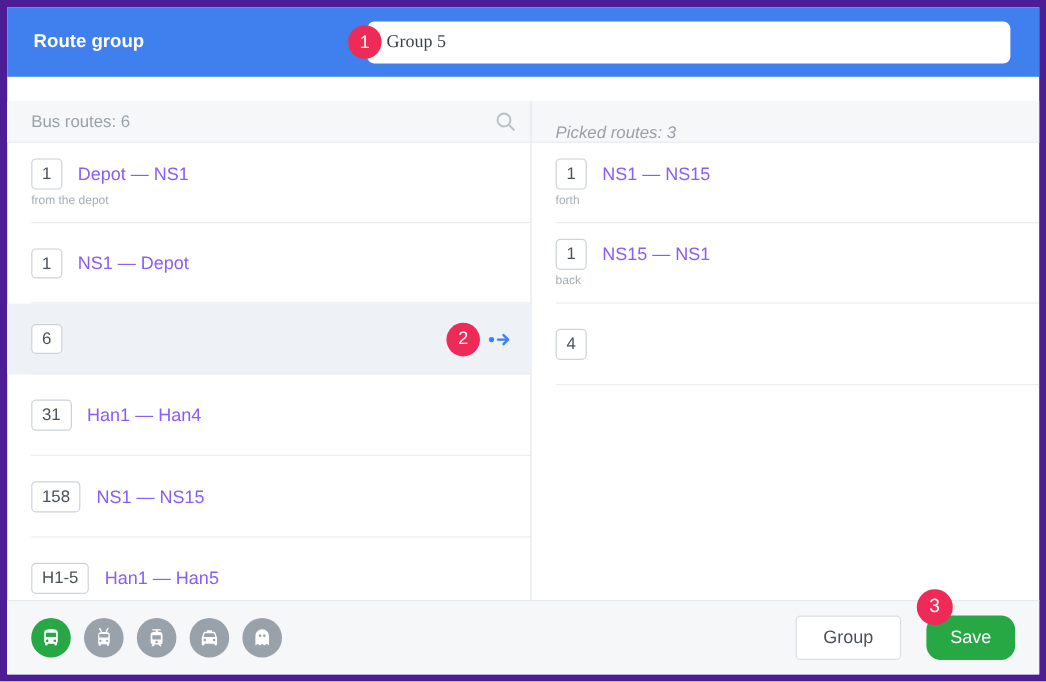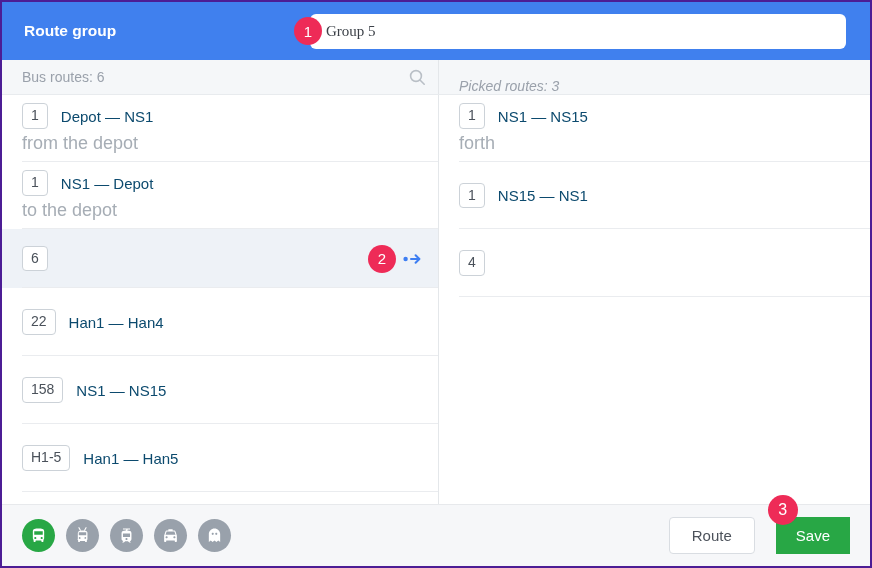--- a/index.html
+++ b/index.html
@@ -1,21 +1,21 @@
 <!DOCTYPE html>
 <html style="--header_blue: #4080ee; --accent_red: #ee2b57; --accent_green: #28a745; --link_blue: #3d7ef2;"><head>
 <meta charset="utf-8">
 <style>
   * { margin:0; padding:0; box-sizing:border-box; }
   html,body { background:#e9e9e9; }
   body { font-family:"Liberation Sans", sans-serif; }
 
   .dialog{
     width:872px; height:568px;
-    border:2px solid #4c1d95;
+    border:6px solid #4c1d95;
     background:#fff;
     display:flex; flex-direction:column;
     overflow:visible;
   }
 
   
   .header{
     flex:0 0 58px;
     background:var(--header_blue,#4080ee);
     display:flex; align-items:center;
@@ -32,21 +32,21 @@
     position:absolute; left:-16px; top:50%; transform:translateY(-50%);
     width:28px; height:28px; border-radius:50%;
     background:var(--accent_red,#ee2b57); color:#fff; font-size:15px;
     display:flex; align-items:center; justify-content:center;
   }
 
   
   .cols-header{
     flex:0 0 35px; display:flex;
     background:#f5f7f9; border-bottom:1px solid #e8ebee;
-    font-size:14px; color:#9aa1ab;
+    font-size:14px; color:#9aa1ab;margin-top:20px;
   }
   .col-h-left{
     width:437px; display:flex; align-items:center;
     padding:0 12px 0 20px; border-right:1px solid #e4e7ea;
   }
   .col-h-left .col-h-label{ flex:1; }
   .col-h-right{ flex:1; display:flex; align-items:flex-end; padding:0 20px;font-style:italic; }
   .search-icon{ display:flex; cursor:pointer; }
 
   
@@ -65,22 +65,22 @@
   }
   .row.has-sub{ height:67px; }
   .row.selected{ height:59px; background:#eef2f7; }
   .row-text{ flex:1; display:flex; flex-direction:column; justify-content:center; }
   .row-line{ display:flex; align-items:center; gap:13px; }
   .num-badge{
     border:1px solid #ccd2d8; border-radius:4px; background:#fff;
     color:#4a515a; font-size:14px; padding:3px 8px; min-width:14px;
     text-align:center; line-height:1.25;
   }
-  .route-title{ font-size:15px; color:#0c4a6e; }
-  .route-subtitle{ font-size:18px; color:#a6adb5; margin-top:4px; }
+  .route-title{ font-size:15px; color:#8b5cf6; }
+  .route-subtitle{ font-size:10px; color:#a6adb5; margin-top:4px; }
   .row-trailing{ display:flex; align-items:center; gap:7px; }
   .step-badge{
     width:28px; height:28px; border-radius:50%;
     background:var(--accent_red,#ee2b57); color:#fff; font-size:15px;
     display:flex; align-items:center; justify-content:center;
   }
   .move-icon{ display:block; cursor:pointer; }
 
   
   .footer{
@@ -97,21 +97,21 @@
   .footer-spacer{ flex:1; }
   .btn-cancel{
     height:37px; padding:0 22px; background:#fff;
     border:1px solid #d9dde2; border-radius:4px;
     font-size:15px; color:#4c525b; cursor:pointer;
     font-family:"Liberation Sans", sans-serif;
   }
   .save-wrap{ position:relative; margin-left:10px; }
   .btn-save{
     height:37px; padding:0 20px; background:var(--accent_green,#28a745);
-    border:none; border-radius:0; color:#fff; font-size:15px; cursor:pointer;
+    border:none; border-radius:12px; color:#fff; font-size:15px; cursor:pointer;
     font-family:"Liberation Sans", sans-serif;
   }
   .save-badge{
     position:absolute; top:-22px; left:-8px;
     width:30px; height:30px; border-radius:50%;
     background:var(--accent_red,#ee2b57); color:#fff; font-size:16px;
     display:flex; align-items:center; justify-content:center;
   }
 </style>
 </head>
@@ -153,21 +153,20 @@
       <div class="route-subtitle">from the depot</div>
     </div>
 
   </div>
         <div class="row has-sub">
     <div class="row-text">
       <div class="row-line">
         <span class="num-badge">1</span>
         <span class="route-title">NS1 — Depot</span>
       </div>
-      <div class="route-subtitle">to the depot</div>
     </div>
 
   </div>
         <div class="row selected">
     <div class="row-text">
       <div class="row-line">
         <span class="num-badge">6</span>
       </div>
 
     </div>
@@ -176,21 +175,21 @@
       <svg class="move-icon" width="21" height="14" viewBox="0 0 21 14">
         <circle cx="2.6" cy="7" r="2.2" fill="#3d7ef2"></circle>
         <path d="M8 7h7.2" stroke="#3d7ef2" stroke-width="2" fill="none" stroke-linecap="round"></path>
         <path d="M12.6 3.2L16.4 7l-3.8 3.8" stroke="#3d7ef2" stroke-width="2" fill="none" stroke-linecap="round" stroke-linejoin="round"></path>
       </svg>
     </div>
   </div>
         <div class="row">
     <div class="row-text">
       <div class="row-line">
-        <span class="num-badge">22</span>
+        <span class="num-badge">31</span>
         <span class="route-title">Han1 — Han4</span>
       </div>
 
     </div>
 
   </div>
         <div class="row">
     <div class="row-text">
       <div class="row-line">
         <span class="num-badge">158</span>
@@ -221,20 +220,21 @@
       <div class="route-subtitle">forth</div>
     </div>
 
   </div>
         <div class="row has-sub">
     <div class="row-text">
       <div class="row-line">
         <span class="num-badge">1</span>
         <span class="route-title">NS15 — NS1</span>
       </div>
+      <div class="route-subtitle">back</div>
     </div>
 
   </div>
         <div class="row">
     <div class="row-text">
       <div class="row-line">
         <span class="num-badge">4</span>
       </div>
 
     </div>
@@ -274,20 +274,20 @@
 
   </button>
         <button class="transport-btn">
 
     <svg width="17" height="17" viewBox="0 0 24 24" fill="#fff">
       <path d="M12 2c-4.42 0-8 3.58-8 8v11l2.67-2 2.66 2L12 19l2.67 2 2.66-2L20 21V10c0-4.42-3.58-8-8-8zm-2.5 9.2c-.83 0-1.5-.67-1.5-1.5s.67-1.5 1.5-1.5 1.5.67 1.5 1.5-.67 1.5-1.5 1.5zm5 0c-.83 0-1.5-.67-1.5-1.5s.67-1.5 1.5-1.5 1.5.67 1.5 1.5-.67 1.5-1.5 1.5z"></path>
     </svg>
   </button>
       </div>
     <div class="footer-spacer"></div>
-    <button class="btn-cancel">Route</button>
+    <button class="btn-cancel">Group</button>
     <div class="save-wrap">
       <span class="save-badge">3</span>
       <button class="btn-save">Save</button>
     </div>
   </div>
 
 </div>
 
 </body></html>

